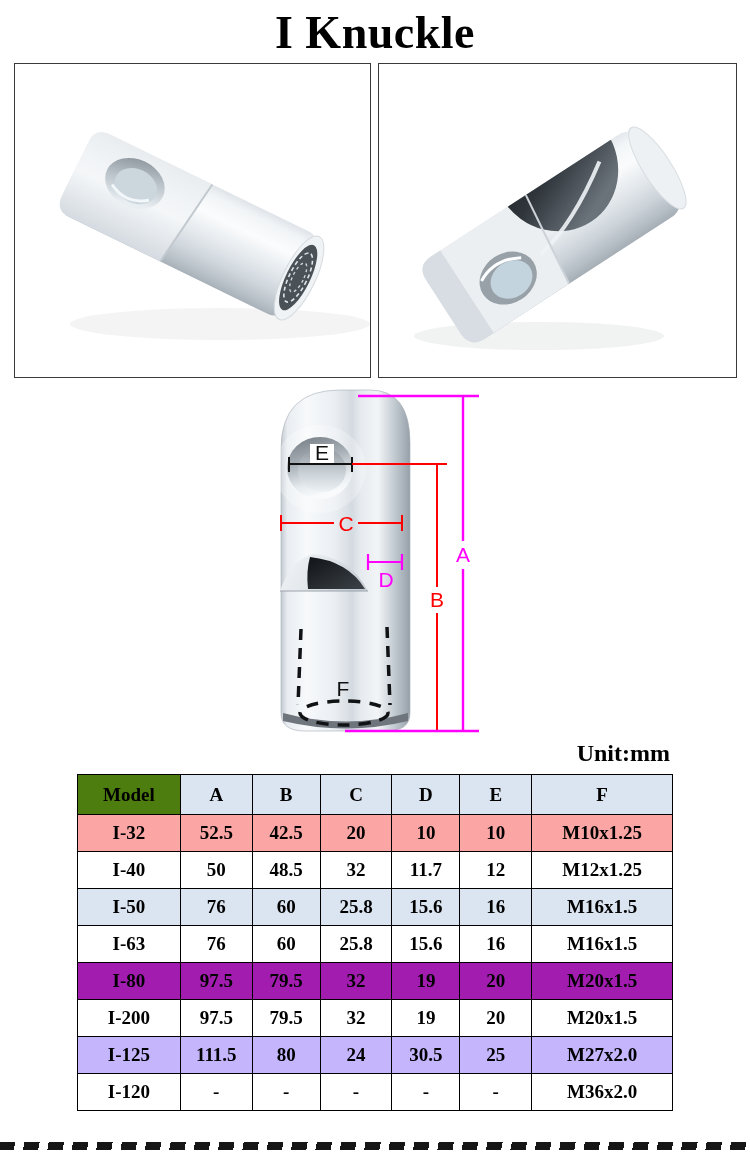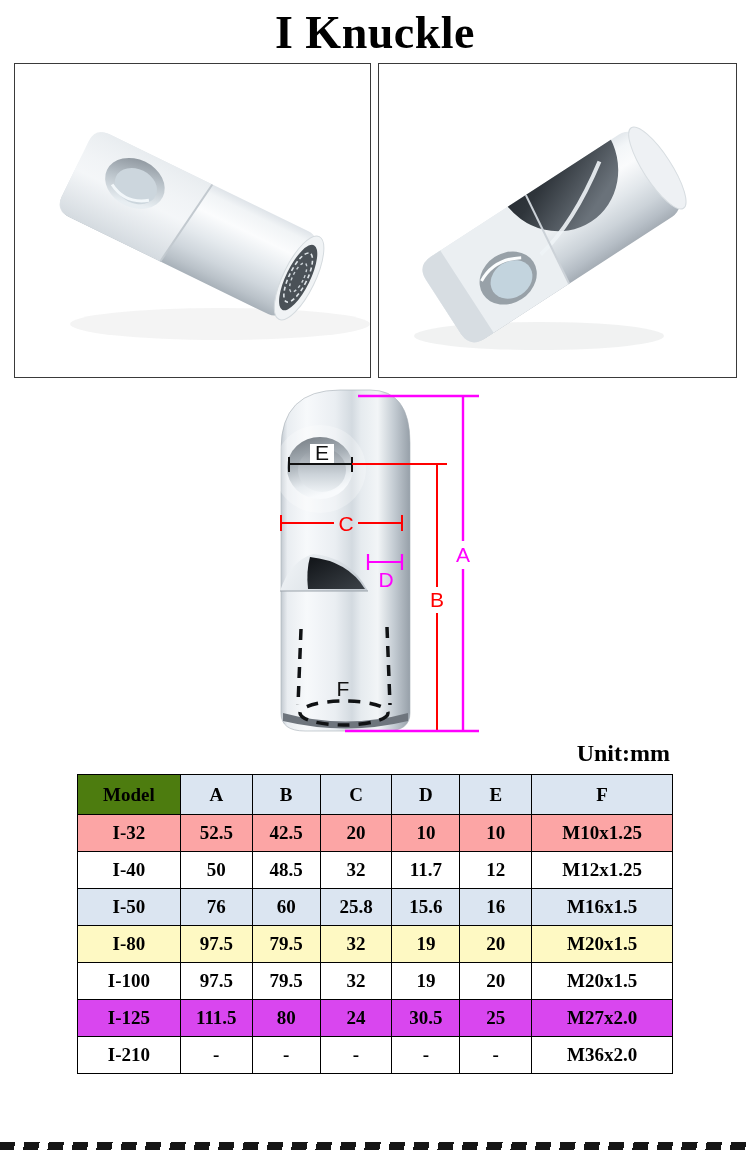--- a/index.html
+++ b/index.html
@@ -254,49 +254,58 @@
       </tr>
       <tr style="background: rgb(219, 229, 241);">
         <td>I-50</td>
         <td>76</td>
         <td>60</td>
         <td>25.8</td>
         <td>15.6</td>
         <td>16</td>
         <td>M16x1.5</td>
       </tr>
-      <tr style="background: #fef9c3;">
+      <tr>
+        <td>I-63</td>
+        <td>76</td>
+        <td>60</td>
+        <td>25.8</td>
+        <td>15.6</td>
+        <td>16</td>
+        <td>M16x1.5</td>
+      </tr>
+      <tr style="background: #a21caf;">
         <td>I-80</td>
         <td>97.5</td>
         <td>79.5</td>
         <td>32</td>
         <td>19</td>
         <td>20</td>
         <td>M20x1.5</td>
       </tr>
       <tr>
-        <td>I-100</td>
+        <td>I-200</td>
         <td>97.5</td>
         <td>79.5</td>
         <td>32</td>
         <td>19</td>
         <td>20</td>
         <td>M20x1.5</td>
       </tr>
-      <tr style="background: #d946ef;">
+      <tr style="background: #c4b5fd;">
         <td>I-125</td>
         <td>111.5</td>
         <td>80</td>
         <td>24</td>
         <td>30.5</td>
         <td>25</td>
         <td>M27x2.0</td>
       </tr>
       <tr>
-        <td>I-210</td>
+        <td>I-120</td>
         <td>-</td>
         <td>-</td>
         <td>-</td>
         <td>-</td>
         <td>-</td>
         <td>M36x2.0</td>
       </tr>
     </tbody>
 </table>
 

